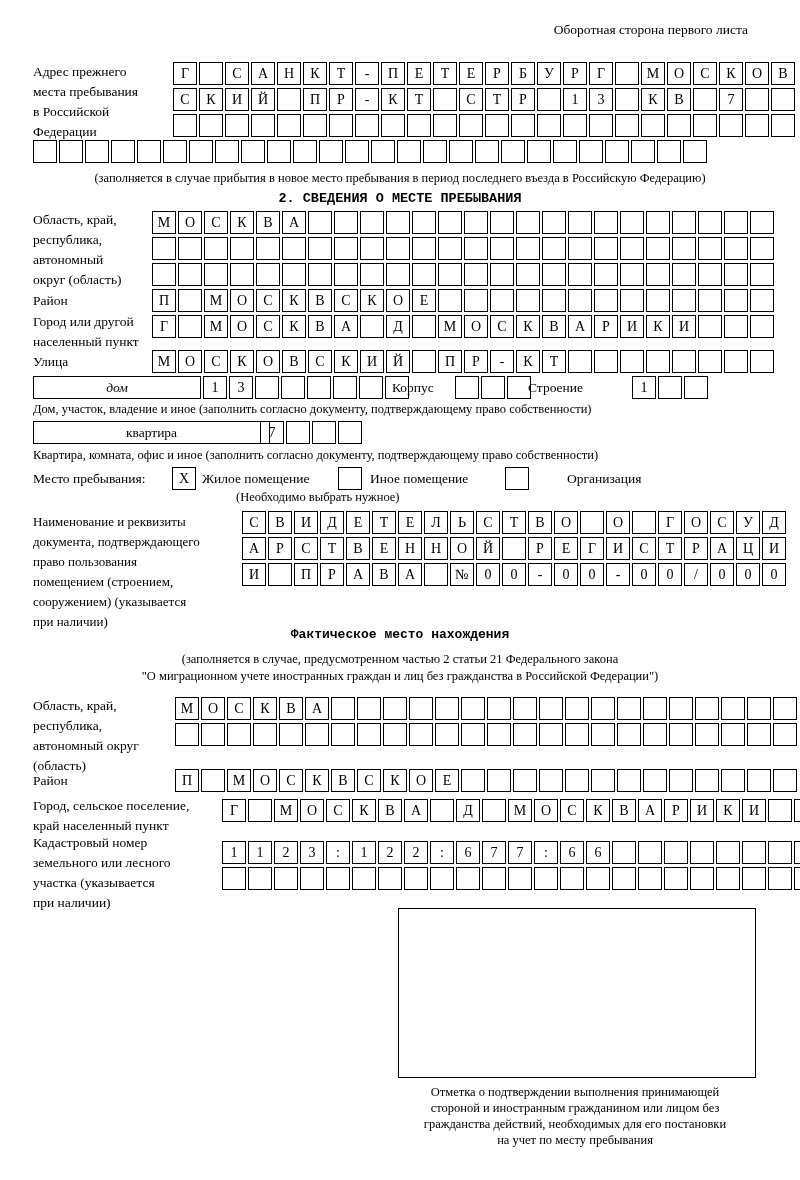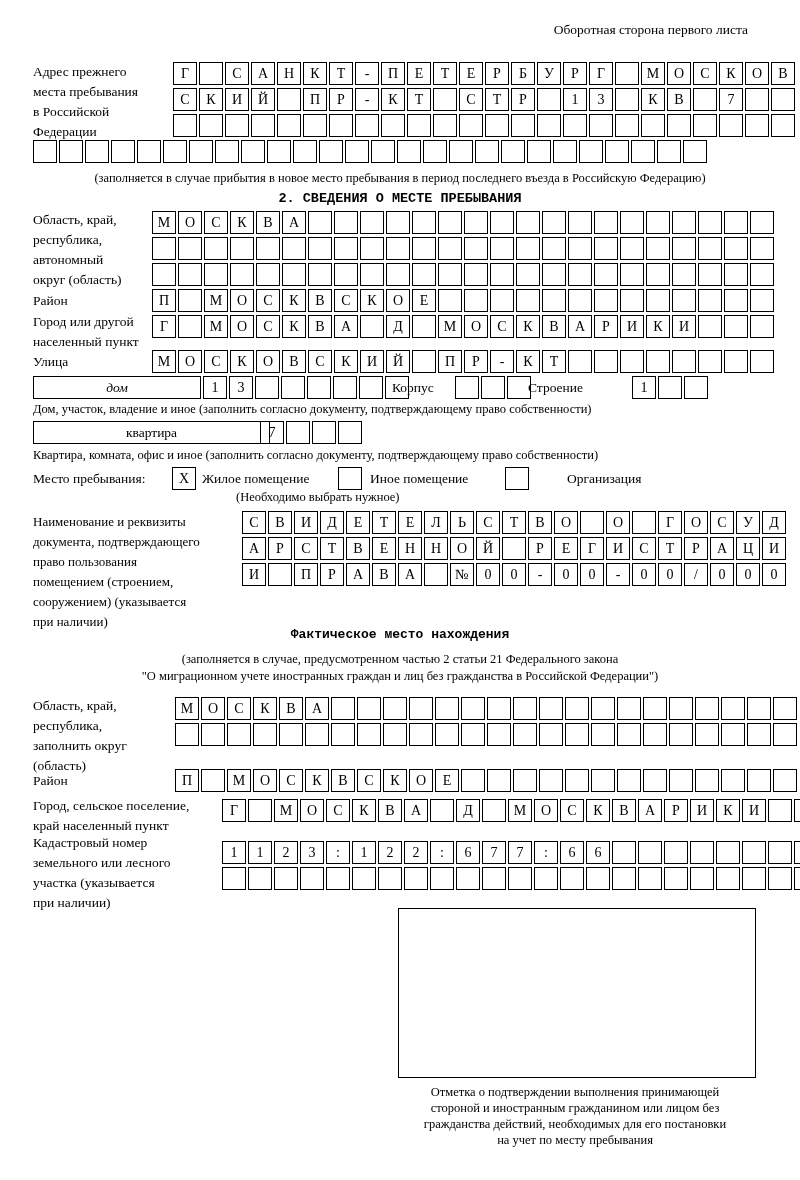--- a/index.html
+++ b/index.html
@@ -482,21 +482,21 @@
       <div class="cell">0</div>
     </div>
 
   <div class="abs bold center" style="top:627px; left:33px; width:734px; font-size:13px;">Фактическое место нахождения</div>
   <div class="abs note center" style="top:651px; left:33px; width:734px;">(заполняется в случае, предусмотренном частью 2 статьи 21 Федерального закона</div>
   <div class="abs note center" style="top:668px; left:33px; width:734px;">"О миграционном учете иностранных граждан и лиц без гражданства в Российской Федерации")</div>
 
   <div class="abs label-block" style="top:696px; left:33px; width:160px;">
     <div>Область, край,</div>
     <div>республика,</div>
-    <div>заполнить округ</div>
+    <div>автономный округ</div>
     <div>(область)</div>
   </div>
   <div class="abs cells" id="al-reg1" style="top:697px; left:175px;">
       <div class="cell">М</div>
       <div class="cell">О</div>
       <div class="cell">С</div>
       <div class="cell">К</div>
       <div class="cell">В</div>
       <div class="cell">А</div>
       <div class="cell"></div>

